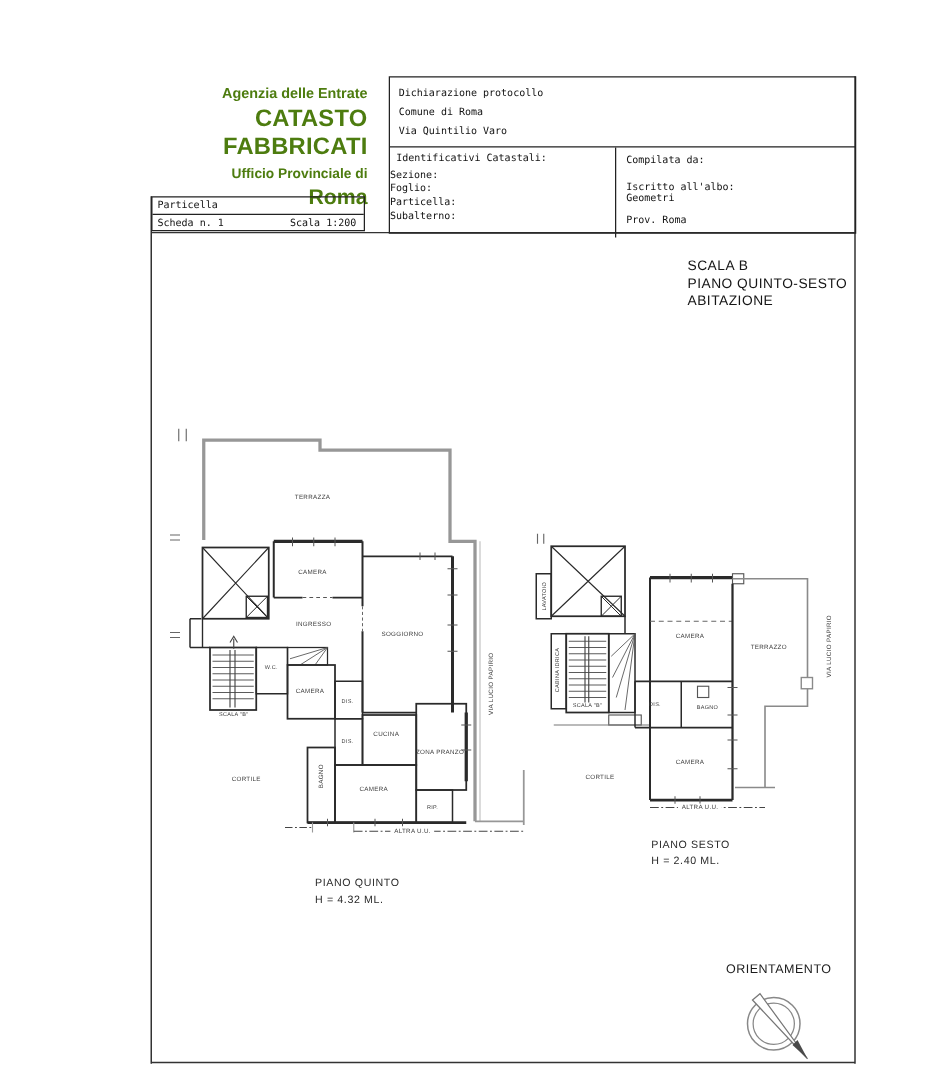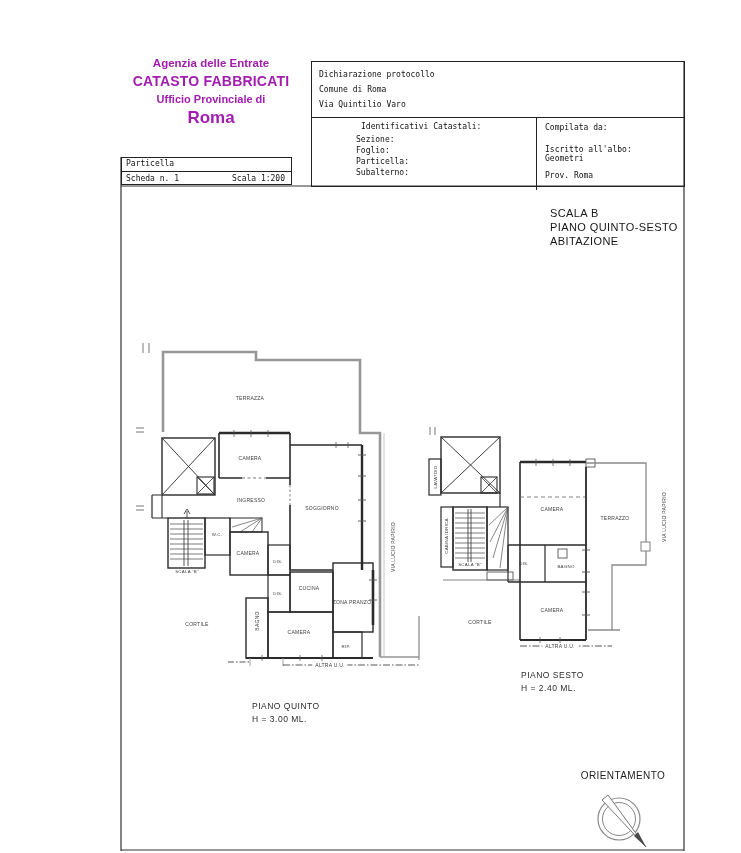--- a/index.html
+++ b/index.html
@@ -1,33 +1,33 @@
 <!DOCTYPE html>
 <html><head>
 <meta charset="utf-8">
 <style>
   html,body{margin:0;padding:0;background:#fff;}
   .page{position:relative;width:741px;height:853px;background:#ffffff;
         font-family:"Liberation Sans",sans-serif;color:#111;overflow:hidden;}
   .mono{font-family:"DejaVu Sans Mono",monospace;}
   .abs{position:absolute;}
   
-  .agency{left:128px;top:57px;width:166px;text-align:center;color:#a21caf;}
+  .agency{left:128px;top:69px;width:166px;text-align:right;color:#4d7c0f;}
   .agency .l1{font-size:11.5px;font-weight:bold;}
-  .agency .l2{font-size:14px;font-weight:bold;margin-top:4px;letter-spacing:.2px;}
+  .agency .l2{font-size:19px;font-weight:bold;margin-top:4px;letter-spacing:.2px;}
   .agency .l3{font-size:11px;font-weight:bold;margin-top:4px;}
   .agency .l4{font-size:17px;font-weight:bold;margin-top:3px;}
   
   .planbox{left:121px;top:157px;width:169px;height:26px;border:1px solid #222;font-size:8px;}
   .planbox .r1{height:12px;border-bottom:1px solid #222;padding:1px 0 0 4px;}
   .planbox .r2{display:flex;justify-content:space-between;padding:2px 6px 12px 4px;}
   
   .declbox{left:311px;top:61px;width:372px;height:124px;border:1px solid #222;font-size:8px;}
   .declbox .top{height:50px;border-bottom:1px solid #222;padding:5px 16px 0 7px;line-height:15px;}
-  .declbox .bottom{display:flex;height:72px;margin-left:44px;}
+  .declbox .bottom{display:flex;height:72px;}
   .declbox .bcol-l{width:180px;border-right:1px solid #222;position:relative;}
   .declbox .bcol-r{flex:1;padding:5px 0 0 8px;}
   .ids-title{position:absolute;left:5px;top:4px;}
   .ids-fields{position:absolute;left:0;top:16px;width:45px;text-align:left;line-height:11px;}
   .comp-reg{margin-top:13px;line-height:9px;}
   .comp-prov{margin-top:8px;}
   
   .planheading{left:523px;top:206px;font-size:11px;line-height:14px;letter-spacing:.4px;color:#161616;margin-left:27px;}
   
   .lbl{position:absolute;font-size:5px;color:#3c3c3c;white-space:nowrap;
@@ -222,21 +222,21 @@
   <div class="lbl" style="left:352px;top:602px;">ZONA PRANZO</div>
   <div class="lbl vert" style="left:257px;top:621px;">BAGNO</div>
   <div class="lbl" style="left:299px;top:632px;">CAMERA</div>
   <div class="lbl tiny" style="left:346px;top:646px;">RIP.</div>
   <div class="lbl" style="left:197px;top:624px;">CORTILE</div>
   <div class="lbl tiny" style="left:187px;top:571px;">SCALA "B"</div>
   <div class="lbl onwhite" style="left:330px;top:665px;">ALTRA U.U.</div>
   <div class="lbl vert" style="left:393px;top:547px;">VIA LUCIO PAPIRIO</div>
   <div class="cap" style="left:252px;top:700px;">
     <div>PIANO QUINTO</div>
-    <div>H = 3.00 ML.</div>
+    <div>H = 4.32 ML.</div>
   </div>
 
   <div class="lbl vert tiny" style="left:435px;top:477px;">LAVATOIO</div>
   <div class="lbl vert tiny" style="left:446px;top:536px;">CABINA IDRICA</div>
   <div class="lbl tiny" style="left:470px;top:564px;">SCALA "B"</div>
   <div class="lbl" style="left:552px;top:509px;">CAMERA</div>
   <div class="lbl" style="left:615px;top:518px;">TERRAZZO</div>
   <div class="lbl tiny" style="left:524px;top:563px;">DIS.</div>
   <div class="lbl tiny" style="left:566px;top:566px;">BAGNO</div>
   <div class="lbl" style="left:480px;top:622px;">CORTILE</div>

